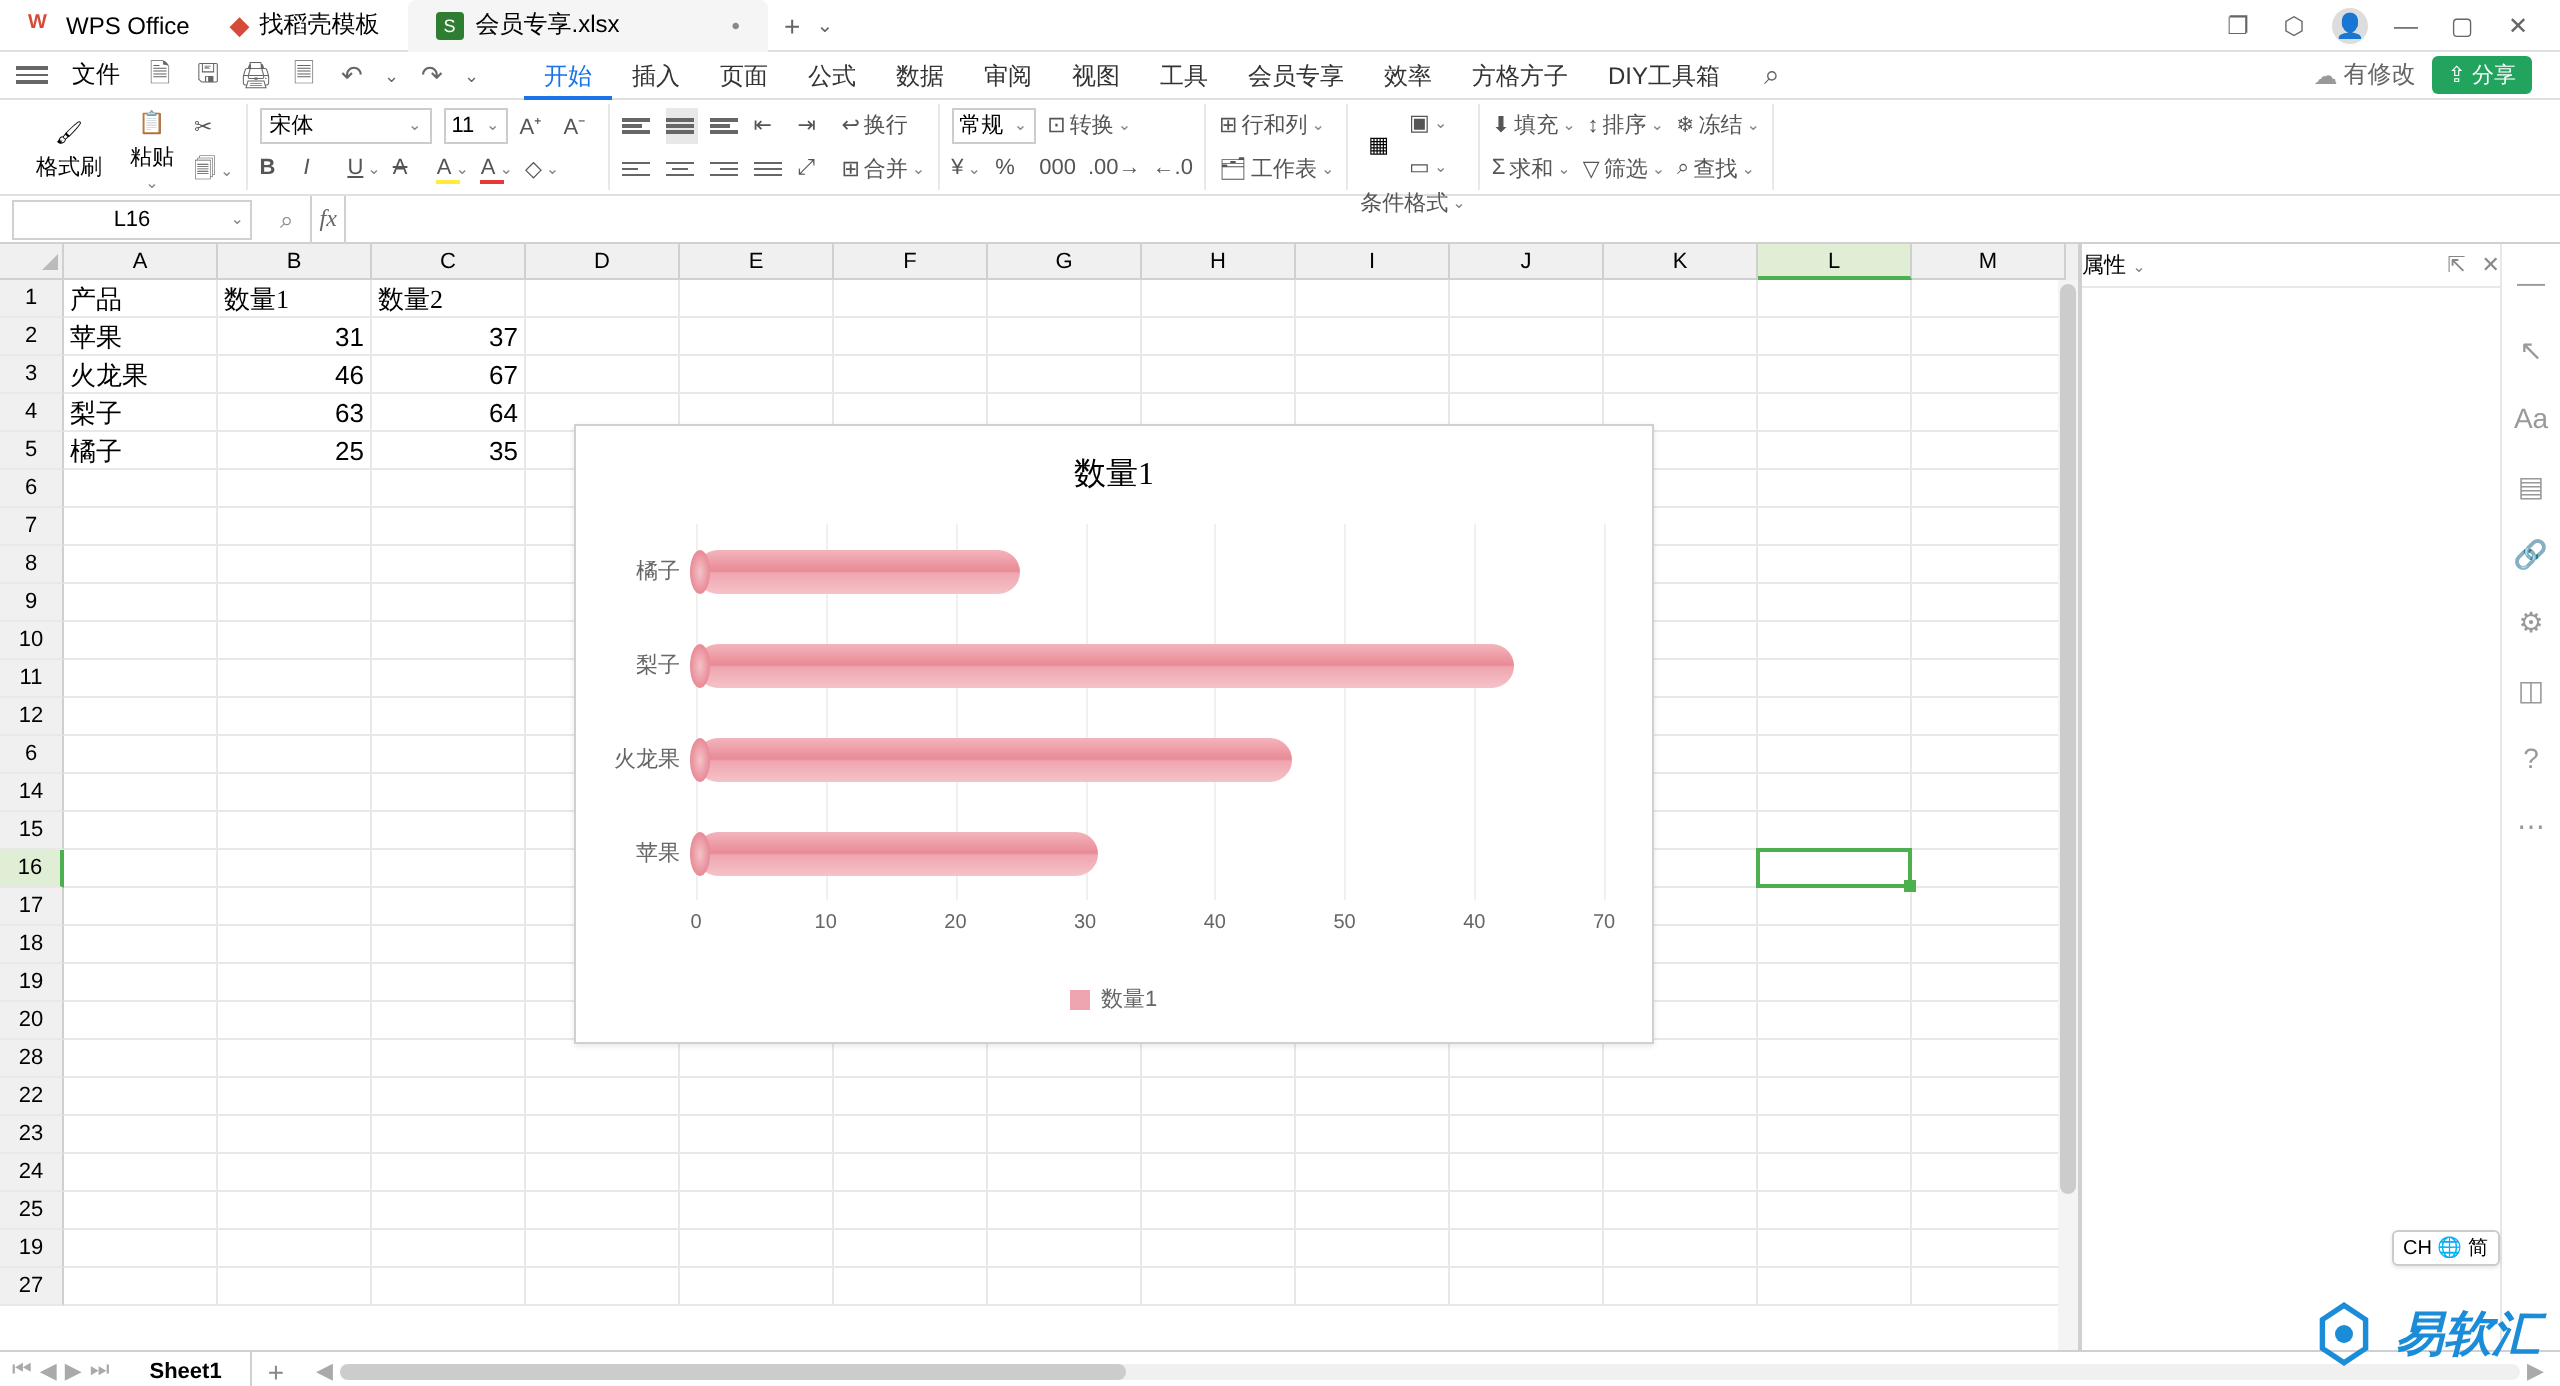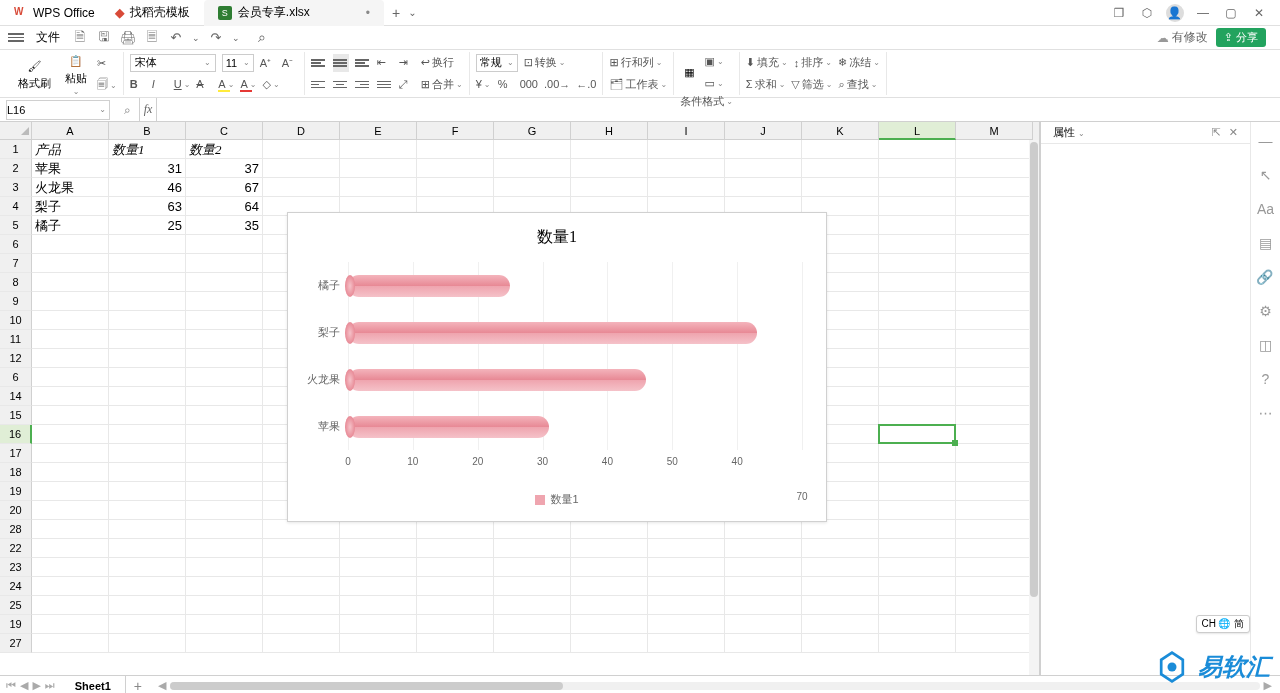--- a/index.html
+++ b/index.html
@@ -47,54 +47,54 @@
     .font-sel { width: 86px; height: 18px; border: 1px solid #ccc; padding: 0 4px; font-size: 11px; display: flex; align-items: center; justify-content: space-between; }
     .size-sel { width: 32px; height: 18px; border: 1px solid #ccc; padding: 0 3px; font-size: 11px; display: flex; align-items: center; justify-content: space-between; }
     .dd-arrow { font-size: 8px; color: #888; }
     .color-bar { width: 12px; height: 2.5px; display: block; }
     .align-icon { width: 14px; display: flex; flex-direction: column; gap: 1.5px; }
     .align-icon span { height: 1.5px; background: #666; }
     .num-sel { width: 42px; height: 18px; border: 1px solid #ccc; padding: 0 3px; font-size: 11px; display: flex; align-items: center; justify-content: space-between; }
 
     
     .formula-bar { height: 24px; display: flex; align-items: center; border-bottom: 1px solid #d0d0d0; }
-    .name-box { width: 104px; height: 20px; border: 1px solid #d0d0d0; margin: 0 6px; display: flex; align-items: center; justify-content: flex-start; position: relative; font-size: 11px; }
+    .name-box { width: 120px; height: 20px; border: 1px solid #d0d0d0; margin: 0 6px; display: flex; align-items: center; justify-content: center; position: relative; font-size: 11px; }
     .name-box .dd { position: absolute; right: 3px; font-size: 8px; color: #888; }
     .fb-icons { display: flex; gap: 8px; padding: 0 8px; border-right: 1px solid #d0d0d0; height: 100%; align-items: center; color: #888; }
     .fb-fx { font-style: italic; font-family: serif; color: #666; padding: 0 4px; }
     .fb-input { flex: 1; padding: 0 6px; border-left: 1px solid #d0d0d0; height: 100%; }
 
     
     .main { display: flex; height: 553px; }
     .sheet-area { flex: 1; position: relative; overflow: hidden; border-right: 1px solid #d0d0d0; }
     .right-pane { width: 210px; border-left: 1px solid #d0d0d0; display: flex; flex-direction: column; }
 
     .right-bar { width: 30px; border-left: 1px solid #e8e8e8; display: flex; flex-direction: column; align-items: center; padding-top: 10px; gap: 16px; }
     .right-bar div { width: 18px; height: 18px; color: #999; display: flex; align-items: center; justify-content: center; font-size: 14px; }
-    .right-pane-header { height: 22px; display: flex; align-items: center; justify-content: space-between; padding: 0 12px; border-bottom: 1px solid #e8e8e8; font-size: 11px; }
+    .right-pane-header { height: 22px; display: flex; align-items: center; justify-content: space-between; padding: 0 0; border-bottom: 1px solid #e8e8e8; font-size: 11px; }
     .rp-icons { display: flex; gap: 8px; color: #888; }
     .right-pane-body { flex: 1; }
 
     
     .col-headers { display: flex; height: 18px; background: #f0f0f0; position: relative; }
     .corner { width: 32px; border-right: 1px solid #d0d0d0; border-bottom: 1px solid #d0d0d0; background: #f0f0f0; display: flex; align-items: center; justify-content: flex-end; padding-right: 2px; }
     .corner svg { width: 8px; height: 8px; }
     .col-h { width: 77px; text-align: center; border-right: 1px solid #d0d0d0; border-bottom: 1px solid #d0d0d0; font-size: 11px; line-height: 18px; background: #f0f0f0; }
     .col-h.sel { background: #e0eed6; border-bottom: 2px solid #4caf50; position: relative; }
 
     .grid-body { display: flex; position: relative; }
     .row-headers { display: flex; flex-direction: column; width: 32px; }
     .row-h { height: 19px; text-align: center; border-right: 1px solid #d0d0d0; border-bottom: 1px solid #e8e8e8; font-size: 11px; line-height: 19px; background: #f0f0f0; }
     .row-h.sel { background: #e0eed6; border-right: 2px solid #4caf50; }
     .cells { position: relative; }
     .row { display: flex; height: 19px; }
     .cell { width: 77px; height: 19px; border-right: 1px solid #e8e8e8; border-bottom: 1px solid #e8e8e8; padding: 0 3px; font-size: 13px; line-height: 19px; overflow: hidden; }
     .cell.txt { text-align: left; font-family: SimSun, serif; }
     .cell.num { text-align: right; }
-    .cell.header-cell { text-align: left; font-family: SimSun, serif; font-style: italic; }
+    .cell.header-cell { text-align: left; font-family: SimSun, serif; }
 
     .sel-box { position: absolute; border: 2px solid #4caf50; pointer-events: none; }
     .sel-handle { position: absolute; width: 6px; height: 6px; background: #4caf50; bottom: -4px; right: -4px; }
 
     
     .chart-embed { position: absolute; background: #fff; border: 1px solid #d0d0d0; box-shadow: 0 1px 3px rgba(0,0,0,0.1); padding: 14px; }
     .chart-title { text-align: center; font-size: 16px; font-weight: normal; font-family: SimSun, serif; margin-bottom: 14px; }
     .chart-plot { position: relative; margin-left: 46px; margin-right: 10px; }
     .chart-row { display: flex; align-items: center; height: 47px; }
     .chart-cat { width: 46px; margin-left: -46px; text-align: right; padding-right: 8px; font-size: 11px; color: #666; }
@@ -162,20 +162,34 @@
   <div class="menu-file">文件</div>
   <div class="menu-icons">
     <div class="menu-icon">🗎</div>
     <div class="menu-icon">🖫</div>
     <div class="menu-icon">🖨</div>
     <div class="menu-icon">🗏</div>
     <div class="menu-icon">↶</div>
     <span class="undo-arrow">⌄</span>
     <div class="menu-icon">↷</div>
     <span class="undo-arrow">⌄</span>
+  </div>
+  <div class="menu-tabs">
+    <div class="menu-tab active">开始</div>
+    <div class="menu-tab">插入</div>
+    <div class="menu-tab">页面</div>
+    <div class="menu-tab">公式</div>
+    <div class="menu-tab">数据</div>
+    <div class="menu-tab">审阅</div>
+    <div class="menu-tab">视图</div>
+    <div class="menu-tab">工具</div>
+    <div class="menu-tab">会员专享</div>
+    <div class="menu-tab">效率</div>
+    <div class="menu-tab">方格方子</div>
+    <div class="menu-tab">DIY工具箱</div>
   </div>
   <div class="menu-search-icon">⌕</div>
   <div class="menu-spacer"></div>
   <div class="menu-right">
     <div class="has-mod">
         <span class="cloud-icon"></span>
         <span>有修改</span>
       </div>
     <div class="share-btn">
         <span>⇪</span>
@@ -880,21 +894,21 @@
           </div>
       </div>
       <div class="chart-axis" id="chartAxis" style="height:14px;margin-left:46px;margin-right:10px;position:relative;">
           <div class="tick" style="left: 0%;">0</div>
           <div class="tick" style="left: 14.2857%;">10</div>
           <div class="tick" style="left: 28.5714%;">20</div>
           <div class="tick" style="left: 42.8571%;">30</div>
           <div class="tick" style="left: 57.1429%;">40</div>
           <div class="tick" style="left: 71.4286%;">50</div>
           <div class="tick" style="left: 85.7143%;">40</div>
-          <div class="tick" style="left: 100%; margin-top: 35px;">70</div>
+          <div class="tick" style="left: 100%;">70</div>
         </div>
       <div class="chart-legend">
         <span class="leg-swatch"></span>
         <span>数量1</span>
       </div>
     </div>
   </div>
 
   <div class="right-pane">
     <div class="right-pane-header">

